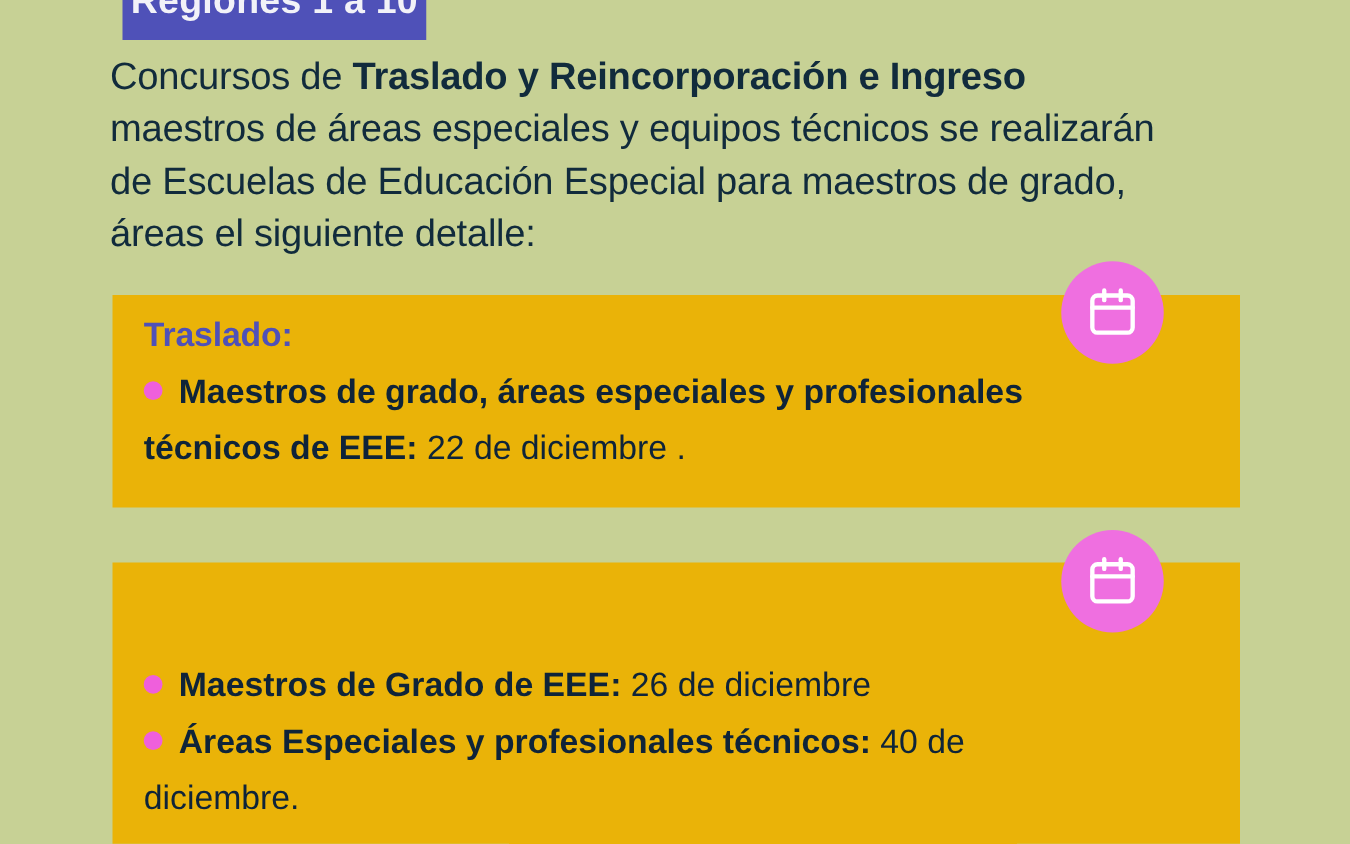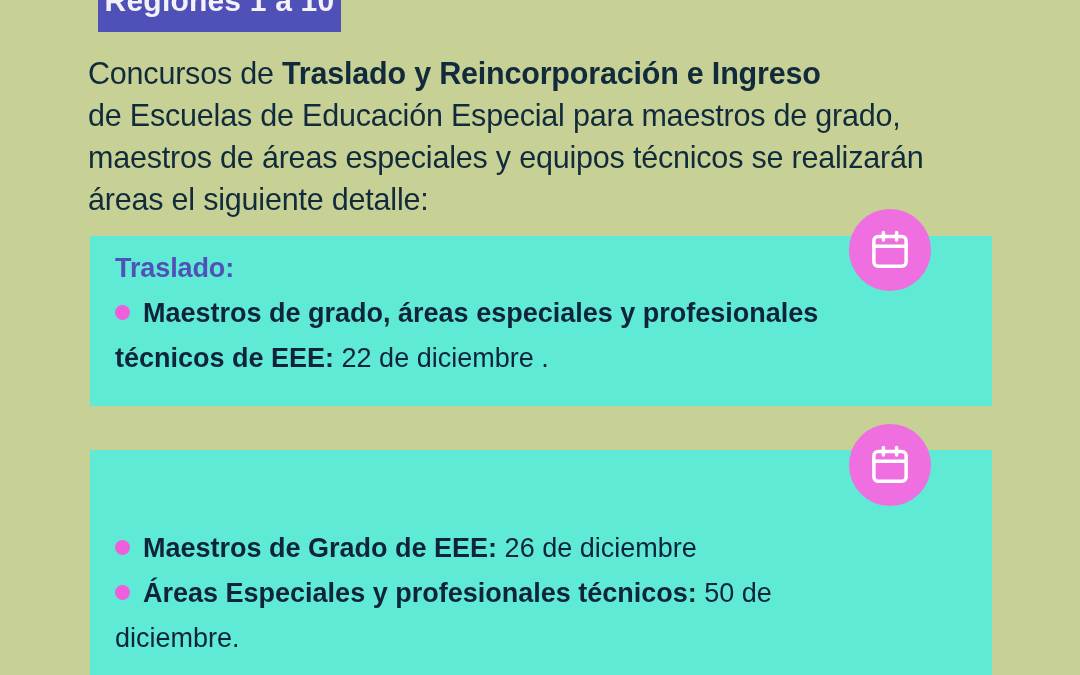--- a/index.html
+++ b/index.html
@@ -28,35 +28,35 @@
     font-size:30px;
     font-weight:bold;
     letter-spacing:.2px;
     white-space:nowrap;
     line-height:1;
   }
 
   
   .intro {
     position:absolute;
-    left:88px; top:52px;
+    left:88px; top:40px;
     width:910px;
     color:#112b3c;
     font-size:30.5px;
     line-height:42px;
     letter-spacing:-.2px;
   }
   .intro b { font-weight:bold; }
   .intro .ln { display:block; white-space:nowrap; }
 
   
   .card {
     position:absolute;
     left:90px; width:902px;
-    background:#5eead4;
+    background:#eab308;
   }
   #card-traslado { top:236px; height:170px; }
   #card-ingreso  { top:450px; height:235px; }
 
   .card-title {
     position:absolute;
     left:25px; top:17px;
     color:#4f51b8;
     font-size:27px;
     font-weight:bold;
@@ -103,42 +103,42 @@
 <body>
 
 <div id="poster">
 
   <div class="badge">
     <span class="badge-label">Regiones 1 a 10</span>
   </div>
 
   <div class="intro">
     <span class="ln"><span>Concursos de </span><b>Traslado y Reincorporación e Ingreso</b></span>
+    <span class="ln">maestros de áreas especiales y equipos técnicos se realizarán</span>
     <span class="ln">de Escuelas de Educación Especial para maestros de grado,</span>
-    <span class="ln">maestros de áreas especiales y equipos técnicos se realizarán</span>
     <span class="ln">áreas el siguiente detalle:</span>
   </div>
 
   <div class="card" id="card-traslado">
     <div class="card-title">Traslado:</div>
     <div class="card-body">
       <div class="li">
         <span class="bullet-dot"></span><span class="b">Maestros de grado, áreas especiales y profesionales</span>
         <span class="wrap-line"><span class="b">técnicos de  EEE:</span><span class="reg"> 22 de diciembre .</span></span>
       </div>
     </div>
   </div>
 
   <div class="card" id="card-ingreso">
     <div class="card-body">
       <div class="li">
         <span class="bullet-dot"></span><span class="b">Maestros de Grado de EEE:</span><span class="reg"> 26 de diciembre</span>
       </div>
       <div class="li">
-        <span class="bullet-dot"></span><span class="b">Áreas Especiales y profesionales técnicos:</span><span class="reg"> 50 de</span>
+        <span class="bullet-dot"></span><span class="b">Áreas Especiales y profesionales técnicos:</span><span class="reg"> 40 de</span>
         <span class="wrap-line reg">diciembre.</span>
       </div>
     </div>
   </div>
 
   <div class="cal-circle" id="cal-1">
     <svg class="cal-ico" viewBox="0 0 24 24" fill="none" stroke="#ffffff" stroke-width="1.9" stroke-linecap="round" stroke-linejoin="round">
       <rect x="3.2" y="4.6" width="17.6" height="16.2" rx="2.3"></rect>
       <line x1="8.4" y1="2.4" x2="8.4" y2="6.6"></line>
       <line x1="15.6" y1="2.4" x2="15.6" y2="6.6"></line>

